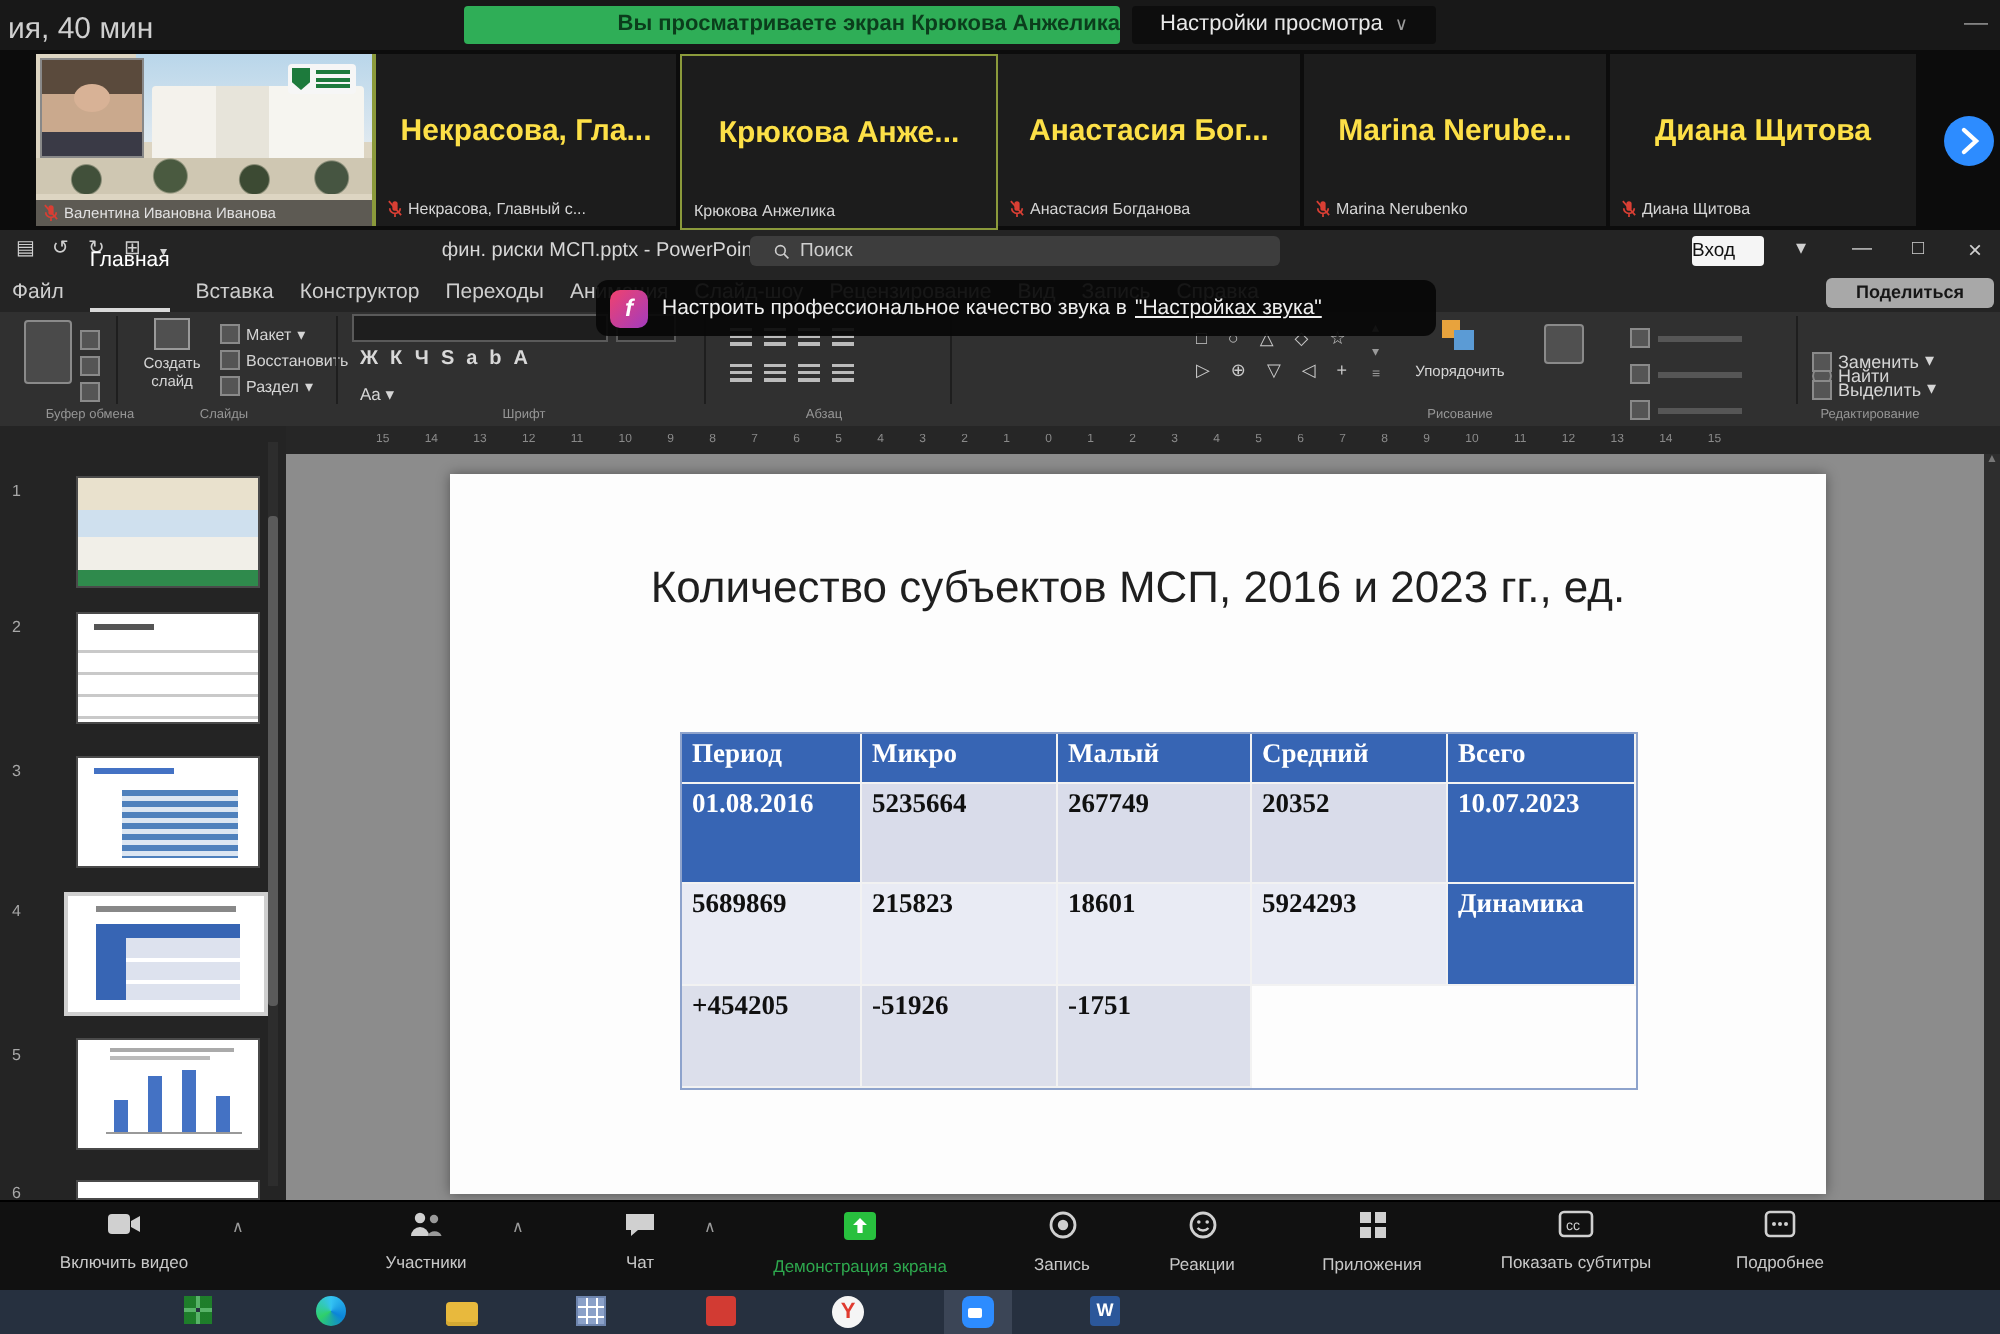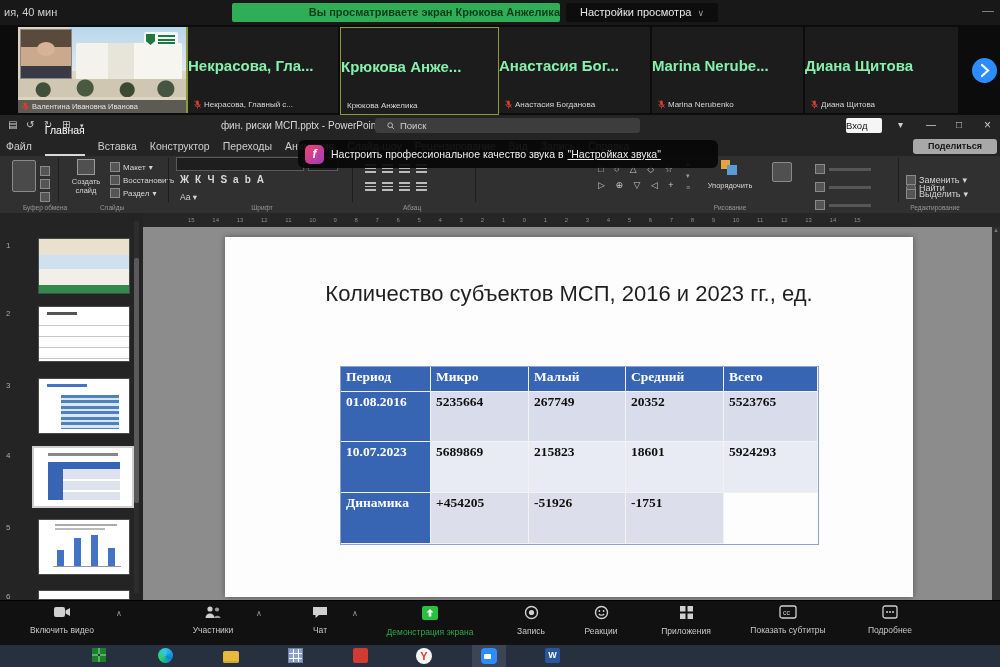--- a/index.html
+++ b/index.html
@@ -1,31 +1,31 @@
 <!DOCTYPE html>
 <html><head>
 <meta charset="utf-8">
 <style>
   html,body{margin:0;padding:0;background:#000;}
   #screen{position:relative;width:1000px;height:667px;overflow:hidden;background:#000;
     font-family:"Liberation Sans","DejaVu Sans",sans-serif;}
   .a{position:absolute;}
   
   #topbar{left:0;top:0;width:1000px;height:25px;background:#181818;}
-  #timer{left:4px;top:6px;color:#cfcfcf;font-size:11px;}
+  #timer{left:4px;top:6px;color:#cfcfcf;font-size:15px;}
   #banner{left:232px;top:3px;width:328px;height:19px;background:#2fae57;border-radius:2px;
     color:#0b3d1c;font-size:11px;font-weight:bold;text-align:right;line-height:19px;}
   #viewopts{left:566px;top:3px;width:152px;height:19px;background:#0d0d0d;border-radius:2px;
     color:#e8e8e8;font-size:11px;text-align:center;line-height:19px;}
   #viewopts .car{color:#9a9a9a;font-size:9px;margin-left:6px;}
   #topmin{left:982px;top:4px;color:#8f8f8f;font-size:12px;}
   
   #strip{left:0;top:25px;width:1000px;height:90px;background:#0c0c0c;}
   .tile{position:absolute;top:2px;height:86px;background:#1c1c1c;}
-  .t-big{position:absolute;left:0;right:0;top:30px;text-align:left;color:#86efac;
+  .t-big{position:absolute;left:0;right:0;top:30px;text-align:center;color:#fde047;
     font-size:15px;font-weight:bold;white-space:nowrap;overflow:hidden;}
   .t-sub{position:absolute;left:6px;bottom:4px;display:flex;align-items:center;gap:3px;
     color:#d6d6d6;font-size:8px;white-space:nowrap;}
   #vtile{left:18px;width:168px;background:#ddd5c2;overflow:hidden;border-right:2px solid #8b9a3b;}
   #vt-sky{left:50px;top:0;right:0;height:44px;background:linear-gradient(#b9d6ea,#dfe9f0);}
   #vt-bld{left:58px;top:16px;right:4px;height:40px;background:
     linear-gradient(90deg,#f4f2ec 0 30%,#e7e4da 30% 55%,#f6f5f0 55% 100%);border-radius:2px;}
   #vt-trees{left:0;right:0;top:52px;height:18px;background:
     radial-gradient(circle at 15% 60%,#41503a 0 7px,transparent 8px),
     radial-gradient(circle at 40% 50%,#4a5a40 0 8px,transparent 9px),
@@ -401,21 +401,20 @@
           <div class="hc">Период</div>
           <div class="hc">Микро</div>
           <div class="hc">Малый</div>
           <div class="hc">Средний</div>
           <div class="hc">Всего</div>
 
           <div class="lc">01.08.2016</div>
           <div class="r1">5235664</div>
           <div class="r1">267749</div>
           <div class="r1">20352</div>
-          <div class="r1">5523765</div>
 
           <div class="lc">10.07.2023</div>
           <div class="r2">5689869</div>
           <div class="r2">215823</div>
           <div class="r2">18601</div>
           <div class="r2">5924293</div>
 
           <div class="lc">Динамика</div>
           <div class="r3">+454205</div>
           <div class="r3">-51926</div>

